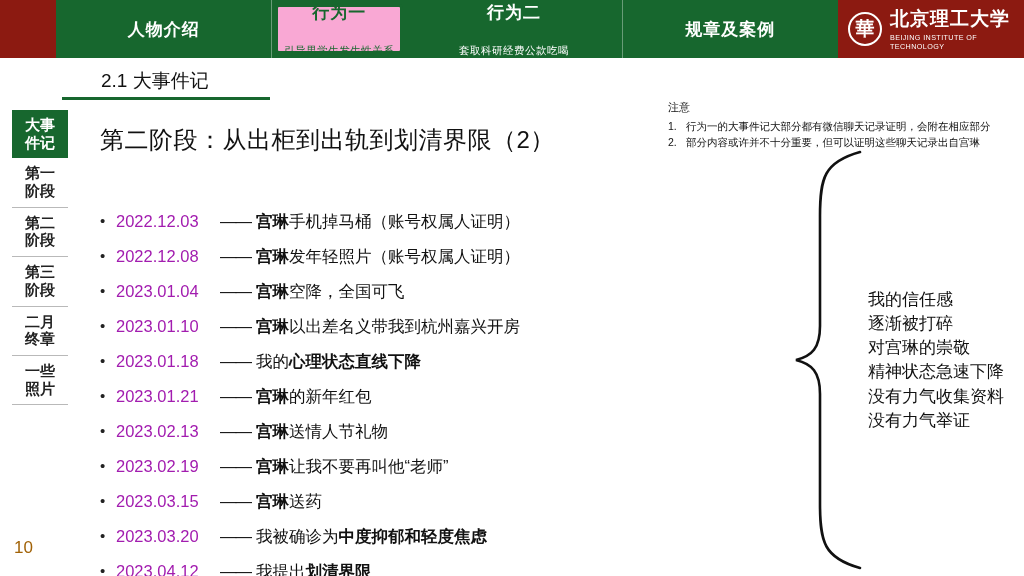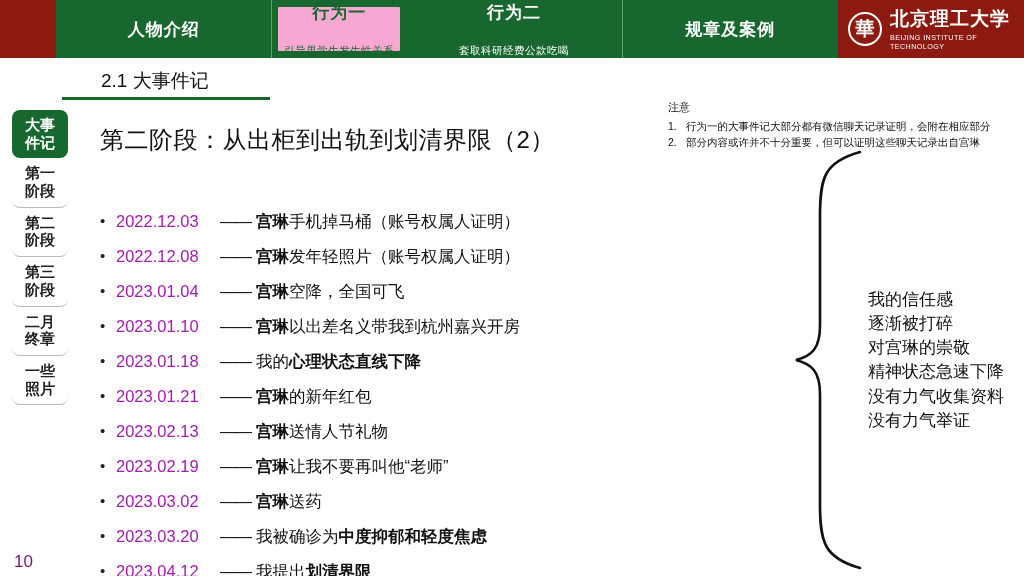--- a/index.html
+++ b/index.html
@@ -71,28 +71,27 @@
 
   
   .rail {
     position: absolute; left: 12px; top: 110px; width: 56px;
   }
   .rail-item {
     width: 56px; padding: 6px 0 7px;
     text-align: center; font-size: 15px; font-weight: bold;
     line-height: 1.18; color: #222;
     border-bottom: 1px solid #b9b9b9;
-    border-radius: 8px;
   }
   .rail-item.current {
     background: #17672e; color: #ffffff; border-bottom: none;
   }
   .page-number {
-    position: absolute; left: 14px; top: 552px;
-    font-size: 17px; color: #701a75;
+    position: absolute; left: 14px; top: 538px;
+    font-size: 17px; color: #a16207;
   }
 
   
   .body-title {
     position: absolute; left: 100px; top: 124px;
     font-size: 24px; font-weight: normal; color: #111; letter-spacing: 0.5px;
   }
   .events {
     position: absolute; left: 100px; top: 168px; width: 530px;
   }
@@ -230,21 +229,21 @@
 
   <div class="event">
     <span class="bullet">•</span>
     <span class="ev-date">2023.02.19</span>
     <span class="ev-dash">——</span>
     <span class="ev-text"><b>宫琳</b>让我不要再叫他“老师”</span>
   </div>
 
   <div class="event">
     <span class="bullet">•</span>
-    <span class="ev-date">2023.03.02</span>
+    <span class="ev-date">2023.03.15</span>
     <span class="ev-dash">——</span>
     <span class="ev-text"><b>宫琳</b>送药</span>
   </div>
 
   <div class="event">
     <span class="bullet">•</span>
     <span class="ev-date">2023.03.20</span>
     <span class="ev-dash">——</span>
     <span class="ev-text">我被确诊为<b>中度抑郁和轻度焦虑</b></span>
   </div>

